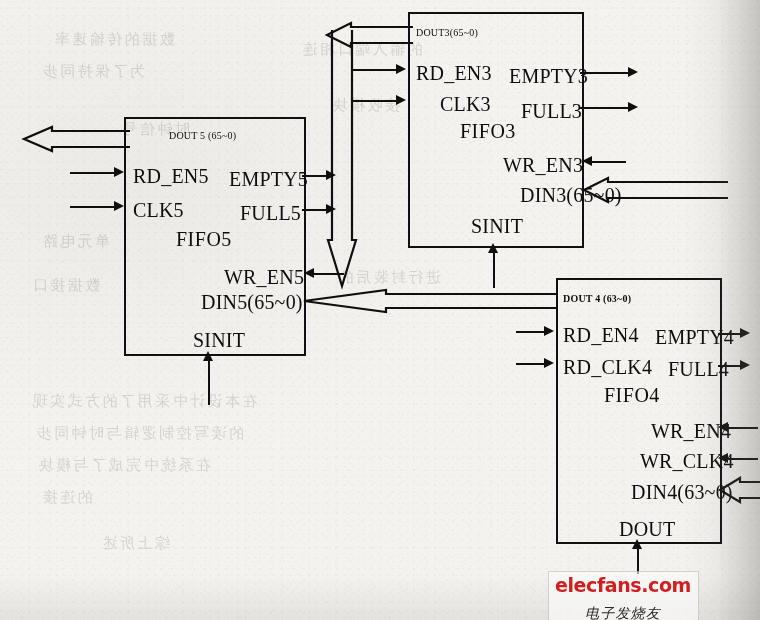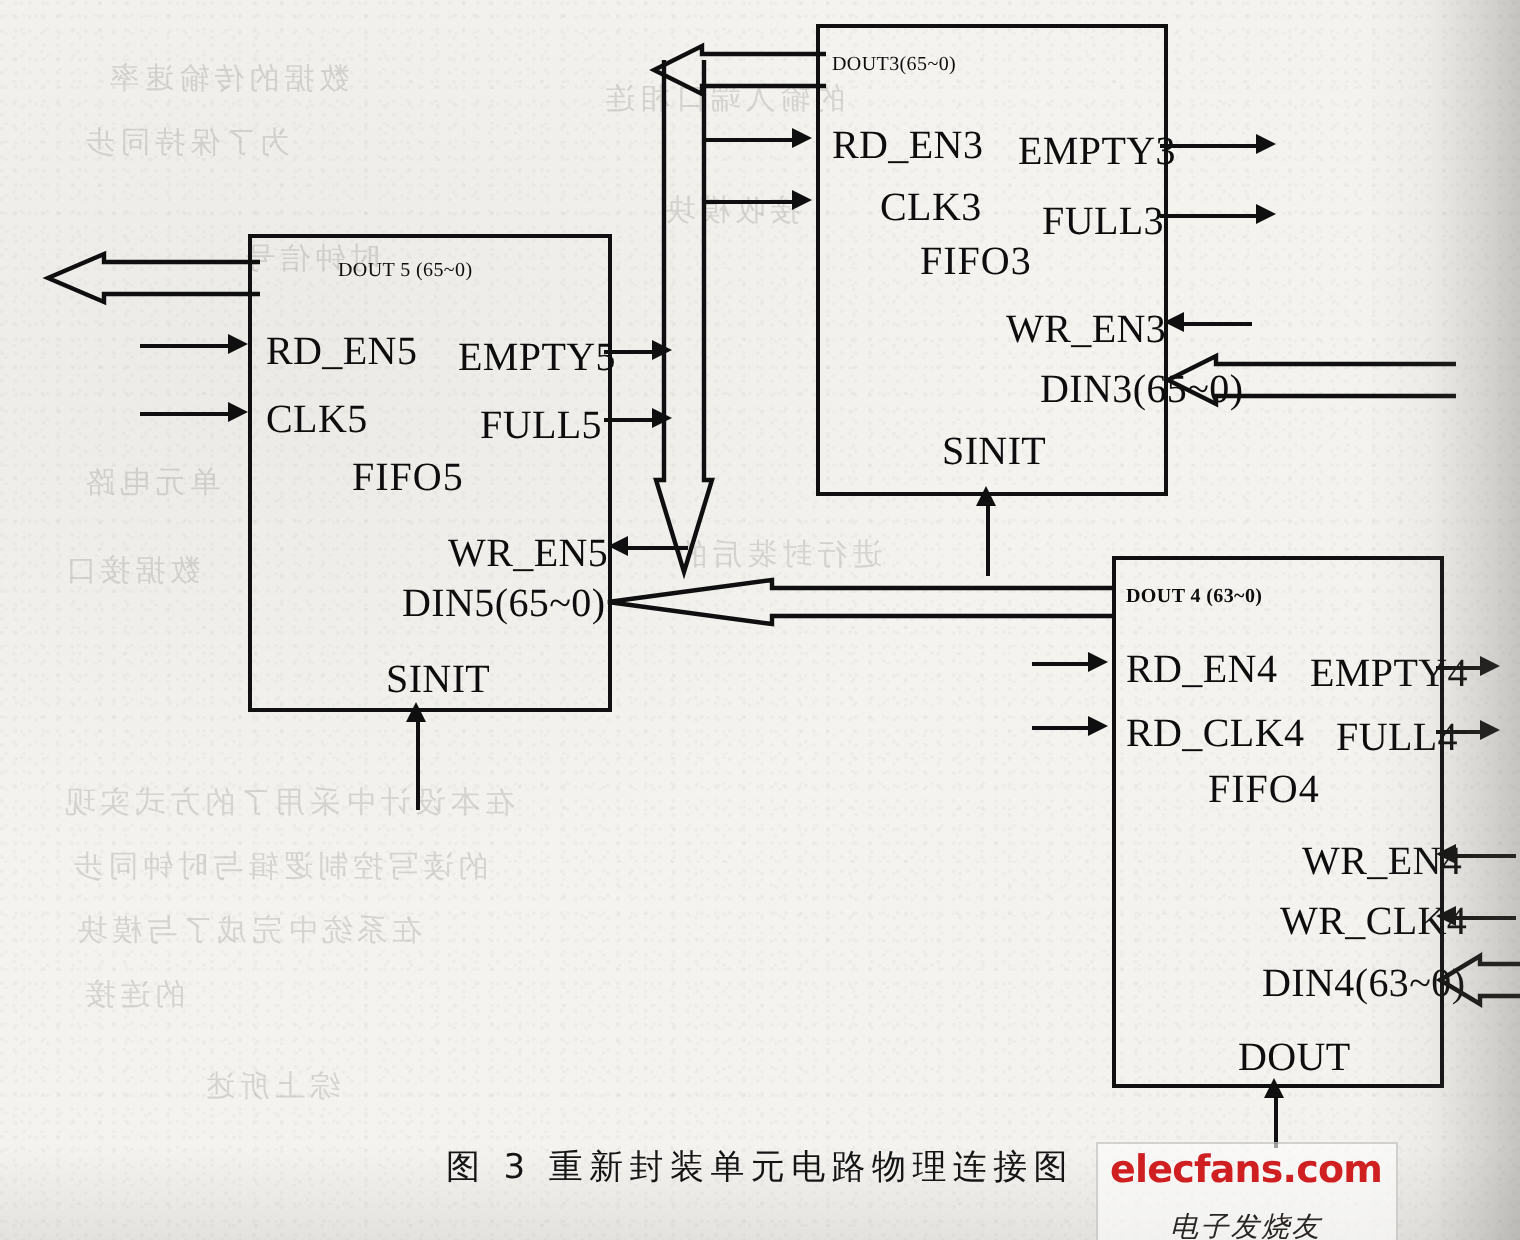--- a/index.html
+++ b/index.html
@@ -233,19 +233,18 @@
       <polyline points="44,5 22,5 22,1 2,13 22,25 22,21 44,21"></polyline>
     </svg>
   </div>
 
   <div class="wire-v" style="left:637px;top:548px;height:26px;"></div>
   <div class="ah ah-u" style="left:632px;top:539px;"></div>
 
   <div id="edge-shade"></div>
   <div id="bottom-shade"></div>
 
-  <div id="caption">图 3  重新封装单元电路物理连接图</div>
 
   <div id="watermark">
     <span id="wm-site">elecfans.com</span>
     <span id="wm-cn">电子发烧友</span>
   </div>
 </div>
 
 </body></html>

